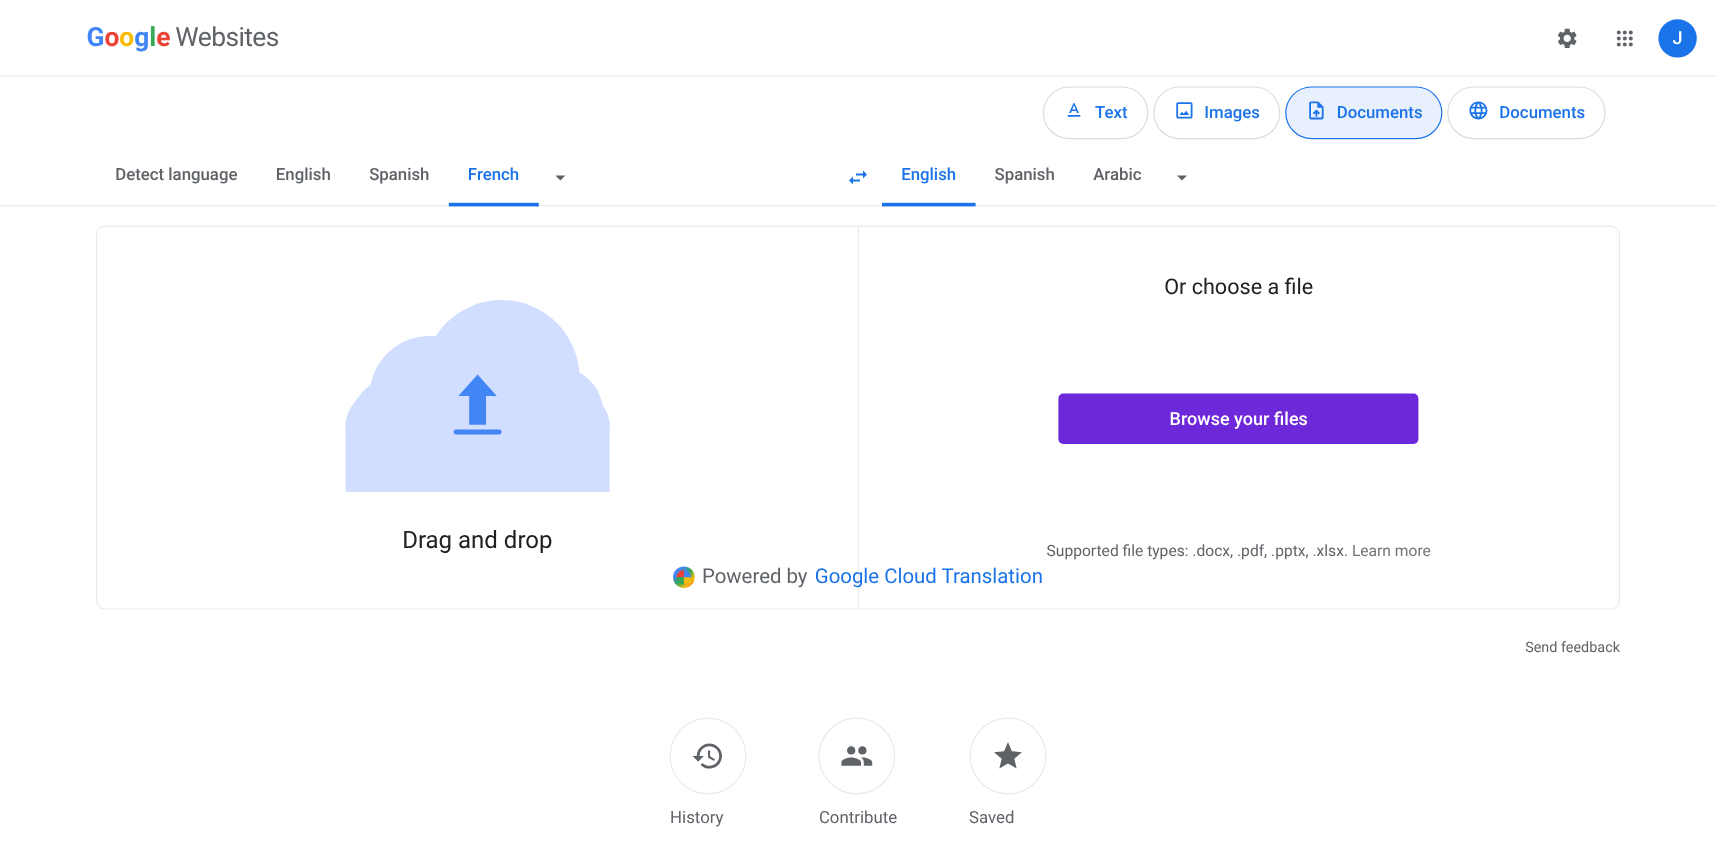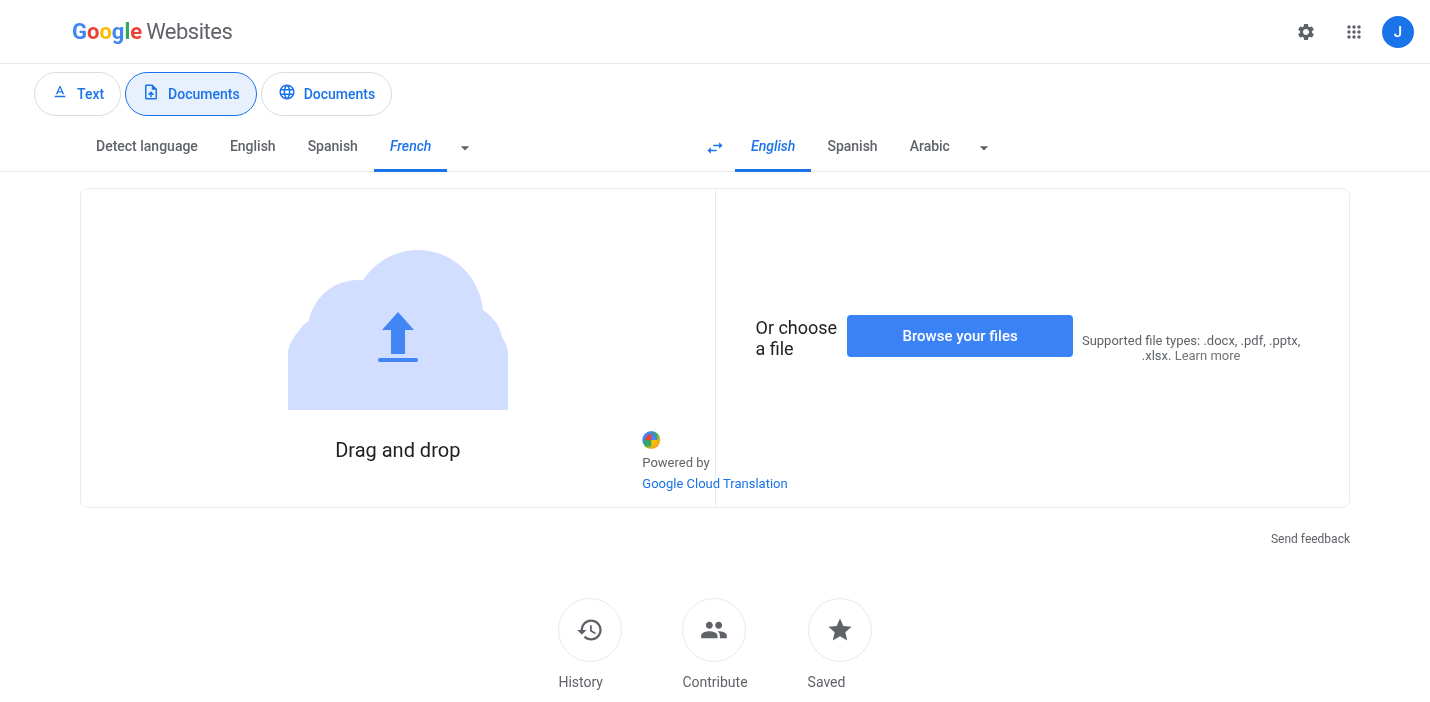--- a/index.html
+++ b/index.html
@@ -90,22 +90,23 @@
       justify-content: center;
       font-size: 15px;
       font-weight: 500;
       cursor: pointer;
     }
 
     
     .nav-tabs {
       display: flex;
       align-items: center;
-      padding: 8px 34px;
+      padding: 8px 92px;
       gap: 4px;
+      justify-content: flex-end;
     }
     .tab-btn {
       display: flex;
       align-items: center;
       gap: 8px;
       padding: 10px 16px;
       border: 1px solid #dadce0;
       border-radius: 24px;
       cursor: pointer;
       font-size: 14px;
@@ -142,21 +143,20 @@
       cursor: pointer;
       border-bottom: 3px solid transparent;
       height: 48px;
       display: flex;
       align-items: center;
       font-weight: 500;
     }
     .lang-option.active {
       color: #1a73e8;
       border-bottom: 3px solid #1a73e8;
-      font-style: italic;
     }
     .lang-more-btn {
       display: flex;
       align-items: center;
       padding: 8px;
       cursor: pointer;
       color: #5f6368;
       border: none;
       background: transparent;
     }
@@ -205,33 +205,34 @@
       height: 175px;
     }
     .drag-drop-text {
       font-size: 20px;
       color: #202124;
       font-weight: 400;
     }
     .file-panel {
       flex: 1;
       display: flex;
-      align-items: center;
-      justify-content: flex-end;
+      flex-direction: column;
+      align-items: center;
+      justify-content: space-between;
       padding: 40px;
       background: #fff;
     }
     .or-choose-text {
       font-size: 18px;
       color: #202124;
       margin-bottom: 20px;
       font-weight: 400;
     }
     .browse-btn {
-      background: #3b82f6;
+      background: #6d28d9;
       color: #fff;
       border: none;
       border-radius: 4px;
       padding: 12px 10px;
       width: 300px;
       font-size: 15px;
       font-weight: 500;
       cursor: pointer;
       font-family: inherit;
       margin-bottom: 24px;
@@ -245,25 +246,25 @@
       color: #737373;
       text-decoration: none;
       cursor: pointer;
     }
     .powered-by {
       position: absolute;
       bottom: 16px;
       left: 50%;
       transform: translateX(-50%);
       display: flex;
+      align-items: center;
       gap: 6px;
-      font-size: 13px;
+      font-size: 17px;
       color: #5f6368;
       white-space: nowrap;
-      flex-direction: column;
     }
     .gcloud-icon {
       width: 18px;
       height: 18px;
       border-radius: 50%;
       background: linear-gradient(135deg, #4285f4 25%, #34a853 50%, #fbbc05 75%, #ea4335 100%);
       flex-shrink: 0;
     }
     .powered-link {
       color: #1a73e8;
@@ -352,20 +353,28 @@
 
 <nav class="nav-tabs">
   <button class="tab-btn">
     <span class="tab-icon">
       <svg width="18" height="18" viewBox="0 0 24 24" fill="#1a73e8">
           <path d="M5 17v2h14v-2H5zm4.5-4.2h5l.9 2.2h2.1L12.75 4h-1.5L6.5 15h2.1l.9-2.2zM12 5.98L13.87 11h-3.74L12 5.98z"></path>
         </svg>
     </span>
     <span>Text</span>
   </button>
+  <button class="tab-btn">
+    <span class="tab-icon">
+      <svg width="18" height="18" viewBox="0 0 24 24" fill="#1a73e8">
+          <path d="M19 3H5c-1.1 0-2 .9-2 2v14c0 1.1.9 2 2 2h14c1.1 0 2-.9 2-2V5c0-1.1-.9-2-2-2zm0 16H5V5h14v14zm-5.04-6.71l-2.75 3.54-1.96-2.36L6.5 17h11l-3.54-4.71z"></path>
+        </svg>
+    </span>
+    <span>Images</span>
+  </button>
   <button class="tab-btn active">
     <span class="tab-icon">
       <svg width="18" height="18" viewBox="0 0 24 24" fill="#1a73e8">
           <path d="M14 2H6c-1.1 0-1.99.9-1.99 2L4 20c0 1.1.89 2 1.99 2H18c1.1 0 2-.9 2-2V8l-6-6zm4 18H6V4h7v5h5v11zM8 15.01l1.41 1.41L11 14.84V19h2v-4.16l1.59 1.59L16 15.01 12.01 11 8 15.01z"></path>
         </svg>
     </span>
     <span>Documents</span>
   </button>
   <button class="tab-btn">
     <span class="tab-icon">

